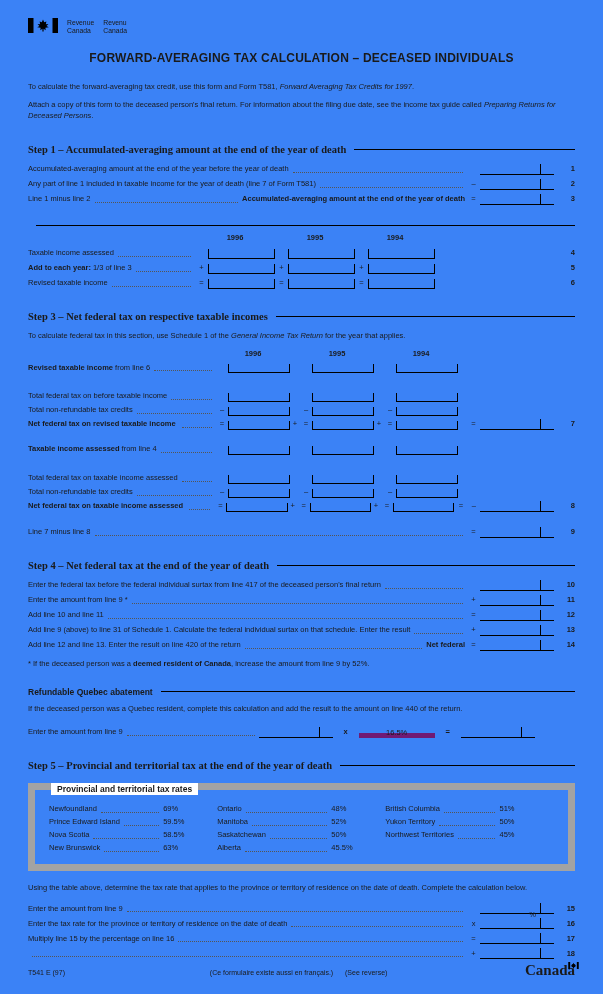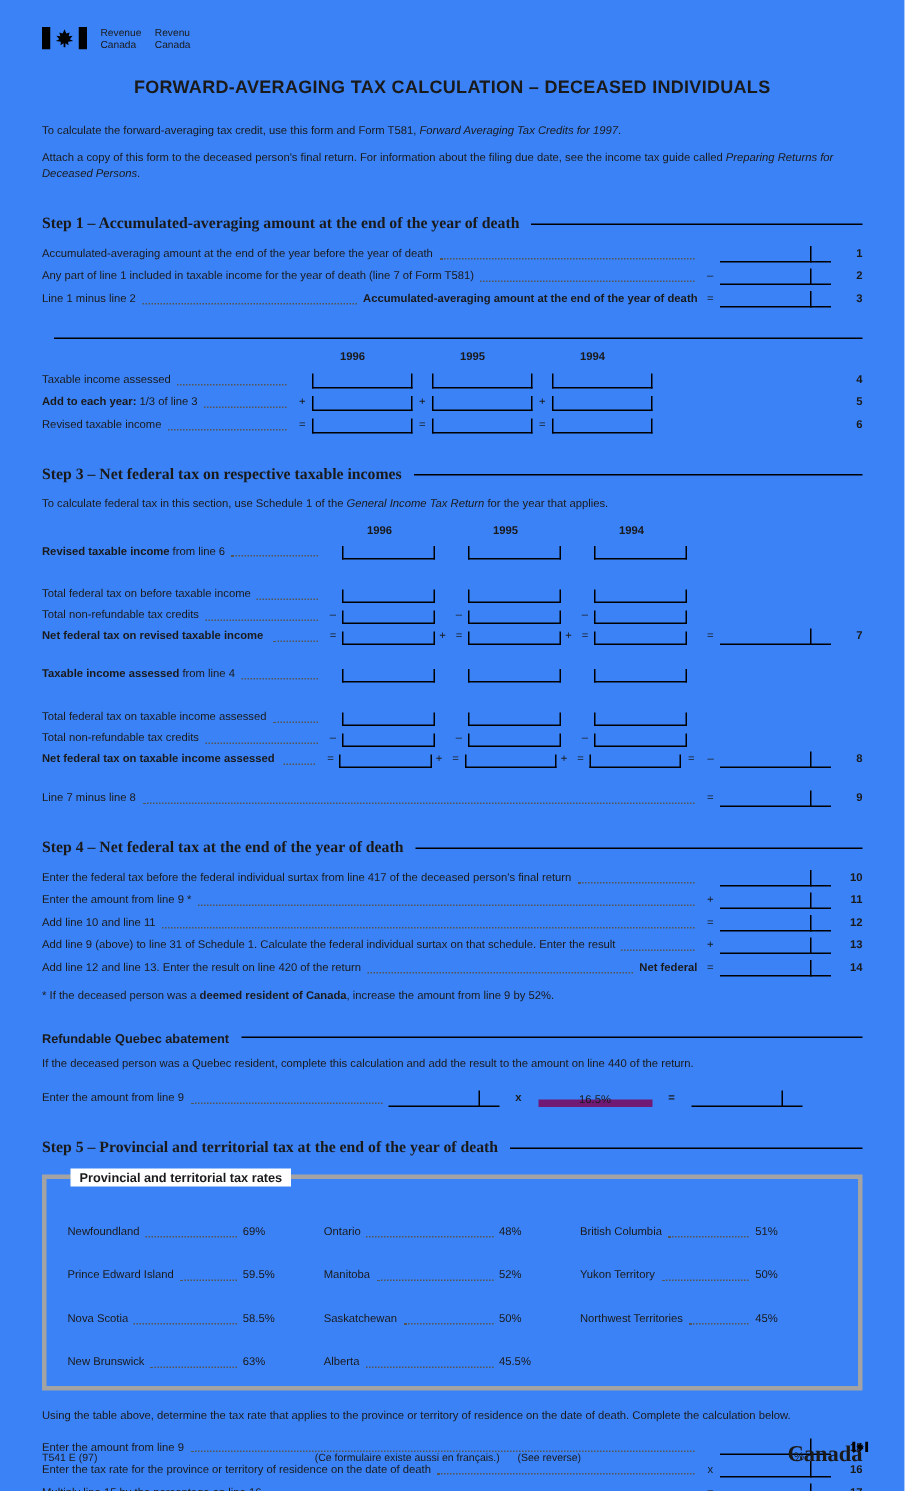--- a/index.html
+++ b/index.html
@@ -53,26 +53,26 @@
   .r3 { display:flex; align-items:flex-end; margin:3px 0; }
   .lw3 { width:188px; display:flex; align-items:flex-end; }
   .g3 { display:flex; align-items:flex-end; width:74px; }
   .op3 { width:12px; text-align:center; }
   .f3 { flex:1; height:9px; border-left:1px solid #000; border-right:1px solid #000; border-bottom:1px solid #000; }
   .sep3 { width:10px; text-align:center; }
   .totop { width:13px; text-align:center; }
   .gap8 { height:8px; } .gap12 { height:12px; }
 
   
-  .ratesbox { border:3px solid #a3a3a3; position:relative; margin-top:10px; padding:12px 14px 8px 14px; }
+  .ratesbox { border:7px solid #a3a3a3; position:relative; margin-top:10px; padding:12px 14px 8px 14px; }
   .boxtitle { position:absolute; top:-7px; left:16px; background:#fff; padding:0 6px; font-weight:bold; font-size:8.5px; }
   .ratecols { display:flex; }
   .ratecol { width:33.3%; padding-right:22px; }
   .rrow { display:flex; align-items:flex-end; margin:2px 0; }
-  .rname { white-space:nowrap;margin-top:16px; }
+  .rname { white-space:nowrap; }
   .rdots { flex:1; border-bottom:1px dotted #555; margin:0 4px 2px 4px; height:1px; }
   .rv { width:32px; }
 
   
   .qdots { width:128px; border-bottom:1px dotted #555; margin:0 4px 2px 4px; height:1px; }
   .qop { width:26px; text-align:center; font-weight:bold; }
   .ratebox { width:76px; text-align:center; border-bottom:5px solid #701a75; height:10px; line-height:10px; }
 
   
   .footer { position:absolute; left:28px; right:28px; bottom:16px; display:flex; align-items:flex-end; font-size:7px; }

